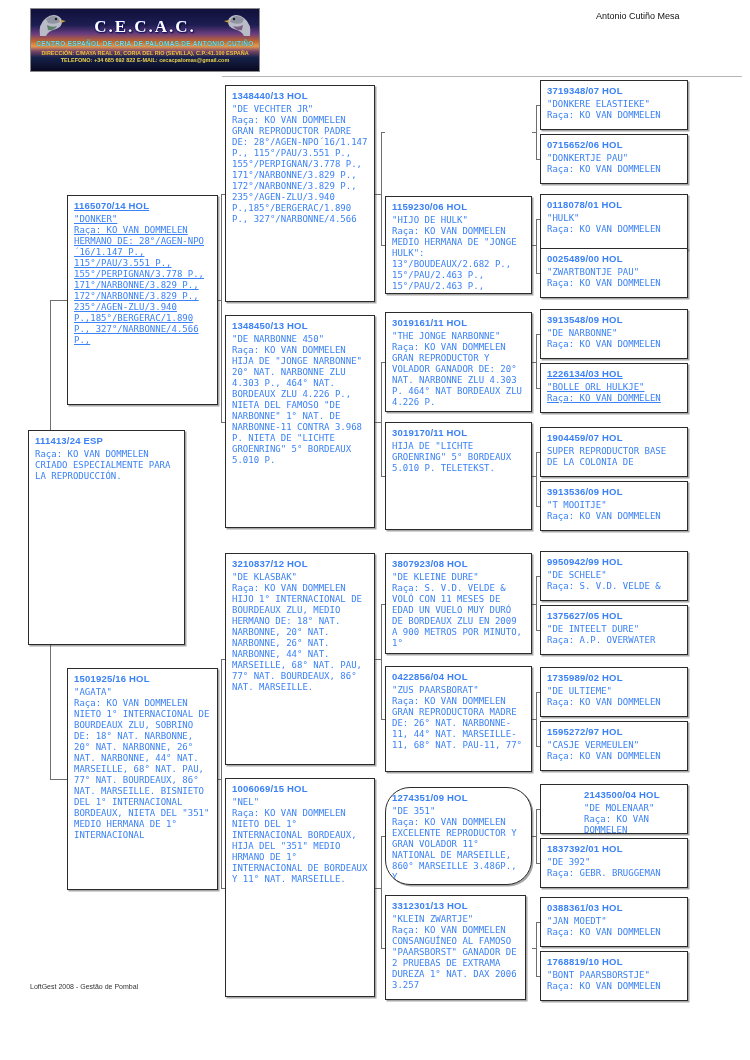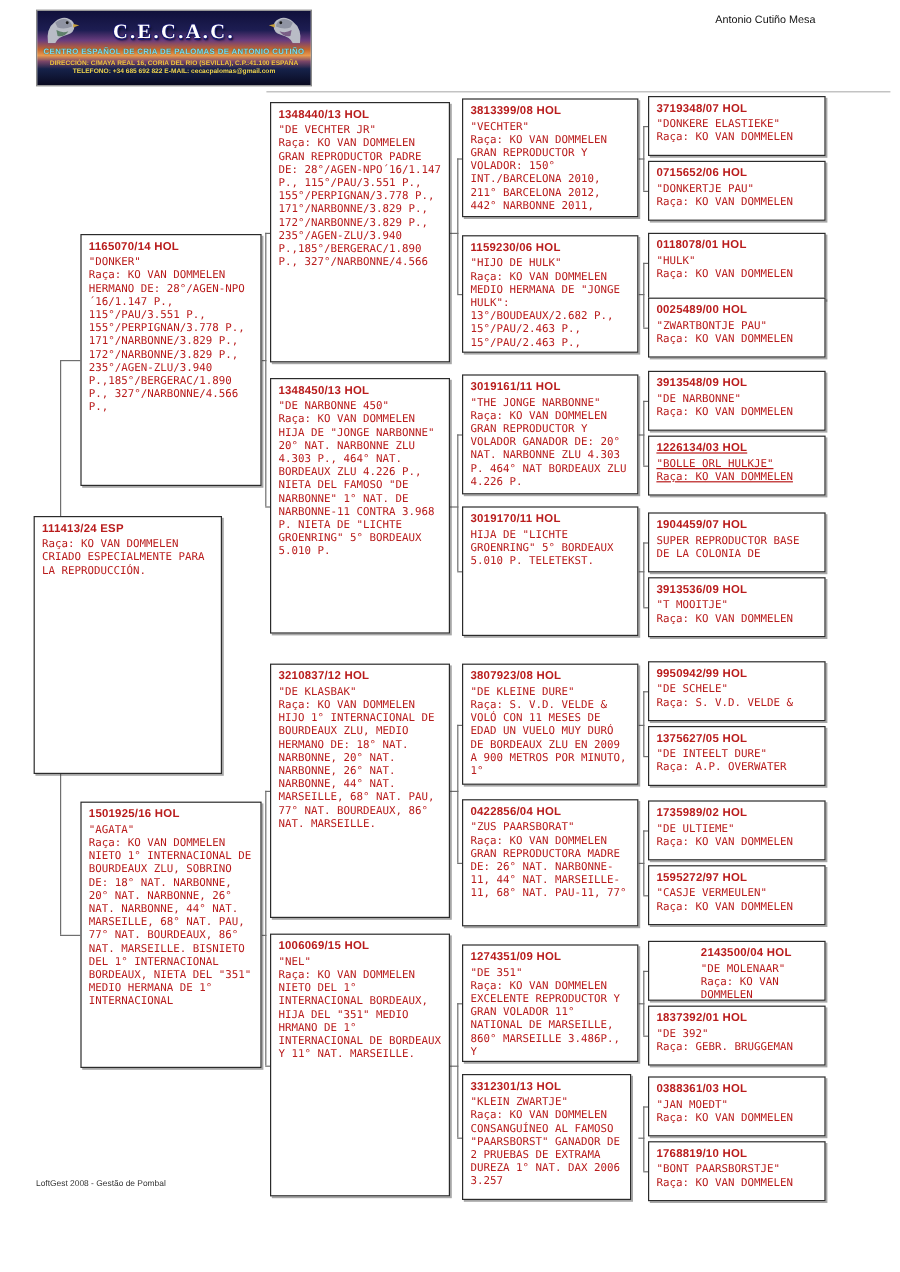--- a/index.html
+++ b/index.html
@@ -34,21 +34,21 @@
 
   #owner-name { position:absolute; left:596px; top:11px; font-size:9px; color:#111; }
   #header-rule { position:absolute; left:222px; top:76px; width:520px; height:1px; background:#b5b5b5; }
 
   
   #pedigree { position:absolute; left:0; top:0; width:750px; height:1060px; }
   .pl { position:absolute; background:#6f6f6f; }
   .pbox {
     position:absolute; box-sizing:border-box; background:#ffffff;
     border:1px solid #2b2b2b; box-shadow:1.5px 1.5px 0 rgba(60,60,60,.45);
-    padding:4px 6px 4px 6px; overflow:hidden; color:#b91c1c;
+    padding:4px 6px 4px 6px; overflow:hidden; color:#3b82f6;
   }
   .ring { font-family:"Liberation Sans",sans-serif; font-weight:bold; font-size:9.5px; letter-spacing:.2px; margin-bottom:3px; white-space:nowrap; }
   .pname, .pbody { font-family:"DejaVu Sans Mono",monospace; font-size:9px; line-height:11px; }
 
   
   #app-footer { position:absolute; left:30px; top:983px; font-size:7px; color:#333; }
 </style>
 </head>
 <body>
 
@@ -136,21 +136,21 @@
       <div class="pl" style="left: 536px; top: 863px; width: 4px; height: 1px;"></div>
       <div class="pl" style="left: 532px; top: 947.5px; width: 5px; height: 1px;"></div>
       <div class="pl" style="left: 536px; top: 922px; width: 1px; height: 54px;"></div>
       <div class="pl" style="left: 536px; top: 922px; width: 4px; height: 1px;"></div>
       <div class="pl" style="left: 536px; top: 976px; width: 4px; height: 1px;"></div>
       <div class="pbox" style="left: 28px; top: 430px; width: 157px; height: 215px;">
         <div class="ring">111413/24 ESP</div>
         <div class="pname"></div>
         <div class="pbody">Raça: KO VAN DOMMELEN CRIADO ESPECIALMENTE PARA LA REPRODUCCIÓN.</div>
       </div>
-      <div class="pbox" style="left: 67px; top: 195px; width: 151px; height: 210px;">
+      <div class="pbox" style="left: 67px; top: 195px; width: 151px; height: 210px; text-decoration: underline;">
         <div class="ring">1165070/14 HOL</div>
         <div class="pname">"DONKER"</div>
         <div class="pbody">Raça: KO VAN DOMMELEN HERMANO DE: 28°/AGEN-NPO´16/1.147 P., 115°/PAU/3.551 P., 155°/PERPIGNAN/3.778 P., 171°/NARBONNE/3.829 P., 172°/NARBONNE/3.829 P., 235°/AGEN-ZLU/3.940 P.,185°/BERGERAC/1.890 P., 327°/NARBONNE/4.566 P.,</div>
       </div>
       <div class="pbox" style="left: 67px; top: 668px; width: 151px; height: 222px;">
         <div class="ring">1501925/16 HOL</div>
         <div class="pname">"AGATA"</div>
         <div class="pbody">Raça: KO VAN DOMMELEN NIETO 1° INTERNACIONAL DE BOURDEAUX ZLU, SOBRINO DE: 18° NAT. NARBONNE, 20° NAT. NARBONNE, 26° NAT. NARBONNE, 44° NAT. MARSEILLE, 68° NAT. PAU, 77° NAT. BOURDEAUX, 86° NAT. MARSEILLE. BISNIETO DEL 1° INTERNACIONAL BORDEAUX, NIETA DEL "351" MEDIO HERMANA DE 1° INTERNACIONAL</div>
       </div>
       <div class="pbox" style="left: 225px; top: 85px; width: 150px; height: 217px;">
@@ -166,25 +166,20 @@
       <div class="pbox" style="left: 225px; top: 553px; width: 150px; height: 212px;">
         <div class="ring">3210837/12 HOL</div>
         <div class="pname">"DE KLASBAK"</div>
         <div class="pbody">Raça: KO VAN DOMMELEN HIJO 1° INTERNACIONAL DE BOURDEAUX ZLU, MEDIO HERMANO DE: 18° NAT. NARBONNE, 20° NAT. NARBONNE, 26° NAT. NARBONNE, 44° NAT. MARSEILLE, 68° NAT. PAU, 77° NAT. BOURDEAUX, 86° NAT. MARSEILLE.</div>
       </div>
       <div class="pbox" style="left: 225px; top: 778px; width: 150px; height: 219px;">
         <div class="ring">1006069/15 HOL</div>
         <div class="pname">"NEL"</div>
         <div class="pbody">Raça: KO VAN DOMMELEN NIETO DEL 1° INTERNACIONAL BORDEAUX, HIJA DEL "351" MEDIO HRMANO DE 1° INTERNACIONAL DE BORDEAUX Y 11° NAT. MARSEILLE.</div>
       </div>
-      <div class="pbox" style="left: 385px; top: 82px; width: 147px; height: 99px;">
-        <div class="ring">3813399/08 HOL</div>
-        <div class="pname">"VECHTER"</div>
-        <div class="pbody">Raça: KO VAN DOMMELEN GRAN REPRODUCTOR Y VOLADOR: 150° INT./BARCELONA 2010, 211° BARCELONA 2012, 442° NARBONNE 2011,</div>
-      </div>
       <div class="pbox" style="left: 385px; top: 196px; width: 147px; height: 98px;">
         <div class="ring">1159230/06 HOL</div>
         <div class="pname">"HIJO DE HULK"</div>
         <div class="pbody">Raça: KO VAN DOMMELEN MEDIO HERMANA DE "JONGE HULK": 13°/BOUDEAUX/2.682 P., 15°/PAU/2.463 P., 15°/PAU/2.463 P.,</div>
       </div>
       <div class="pbox" style="left: 385px; top: 312px; width: 147px; height: 100px;">
         <div class="ring">3019161/11 HOL</div>
         <div class="pname">"THE JONGE NARBONNE"</div>
         <div class="pbody">Raça: KO VAN DOMMELEN GRAN REPRODUCTOR Y VOLADOR GANADOR DE: 20° NAT. NARBONNE ZLU 4.303 P. 464° NAT BORDEAUX ZLU 4.226 P.</div>
       </div>
@@ -196,21 +191,21 @@
       <div class="pbox" style="left: 385px; top: 553px; width: 147px; height: 101px;">
         <div class="ring">3807923/08 HOL</div>
         <div class="pname">"DE KLEINE DURE"</div>
         <div class="pbody">Raça: S. V.D. VELDE &amp; VOLÓ CON 11 MESES DE EDAD UN VUELO MUY DURÓ DE BORDEAUX ZLU EN 2009 A 900 METROS POR MINUTO, 1°</div>
       </div>
       <div class="pbox" style="left: 385px; top: 666px; width: 147px; height: 106px;">
         <div class="ring">0422856/04 HOL</div>
         <div class="pname">"ZUS PAARSBORAT"</div>
         <div class="pbody">Raça: KO VAN DOMMELEN GRAN REPRODUCTORA MADRE DE: 26° NAT. NARBONNE-11, 44° NAT. MARSEILLE-11, 68° NAT. PAU-11, 77°</div>
       </div>
-      <div class="pbox" style="left: 385px; top: 787px; width: 147px; height: 98px;">
+      <div class="pbox" style="left: 385px; top: 787px; width: 147px; height: 98px; border-radius: 25px;">
         <div class="ring">1274351/09 HOL</div>
         <div class="pname">"DE 351"</div>
         <div class="pbody">Raça: KO VAN DOMMELEN EXCELENTE REPRODUCTOR Y GRAN VOLADOR 11° NATIONAL DE MARSEILLE, 860° MARSEILLE 3.486P., Y</div>
       </div>
       <div class="pbox" style="left: 385px; top: 895px; width: 141px; height: 105px;">
         <div class="ring">3312301/13 HOL</div>
         <div class="pname">"KLEIN ZWARTJE"</div>
         <div class="pbody">Raça: KO VAN DOMMELEN CONSANGUÍNEO AL FAMOSO "PAARSBORST" GANADOR DE 2 PRUEBAS DE EXTRAMA DUREZA 1° NAT. DAX 2006 3.257</div>
       </div>
       <div class="pbox" style="left: 540px; top: 80px; width: 148px; height: 50px;">

